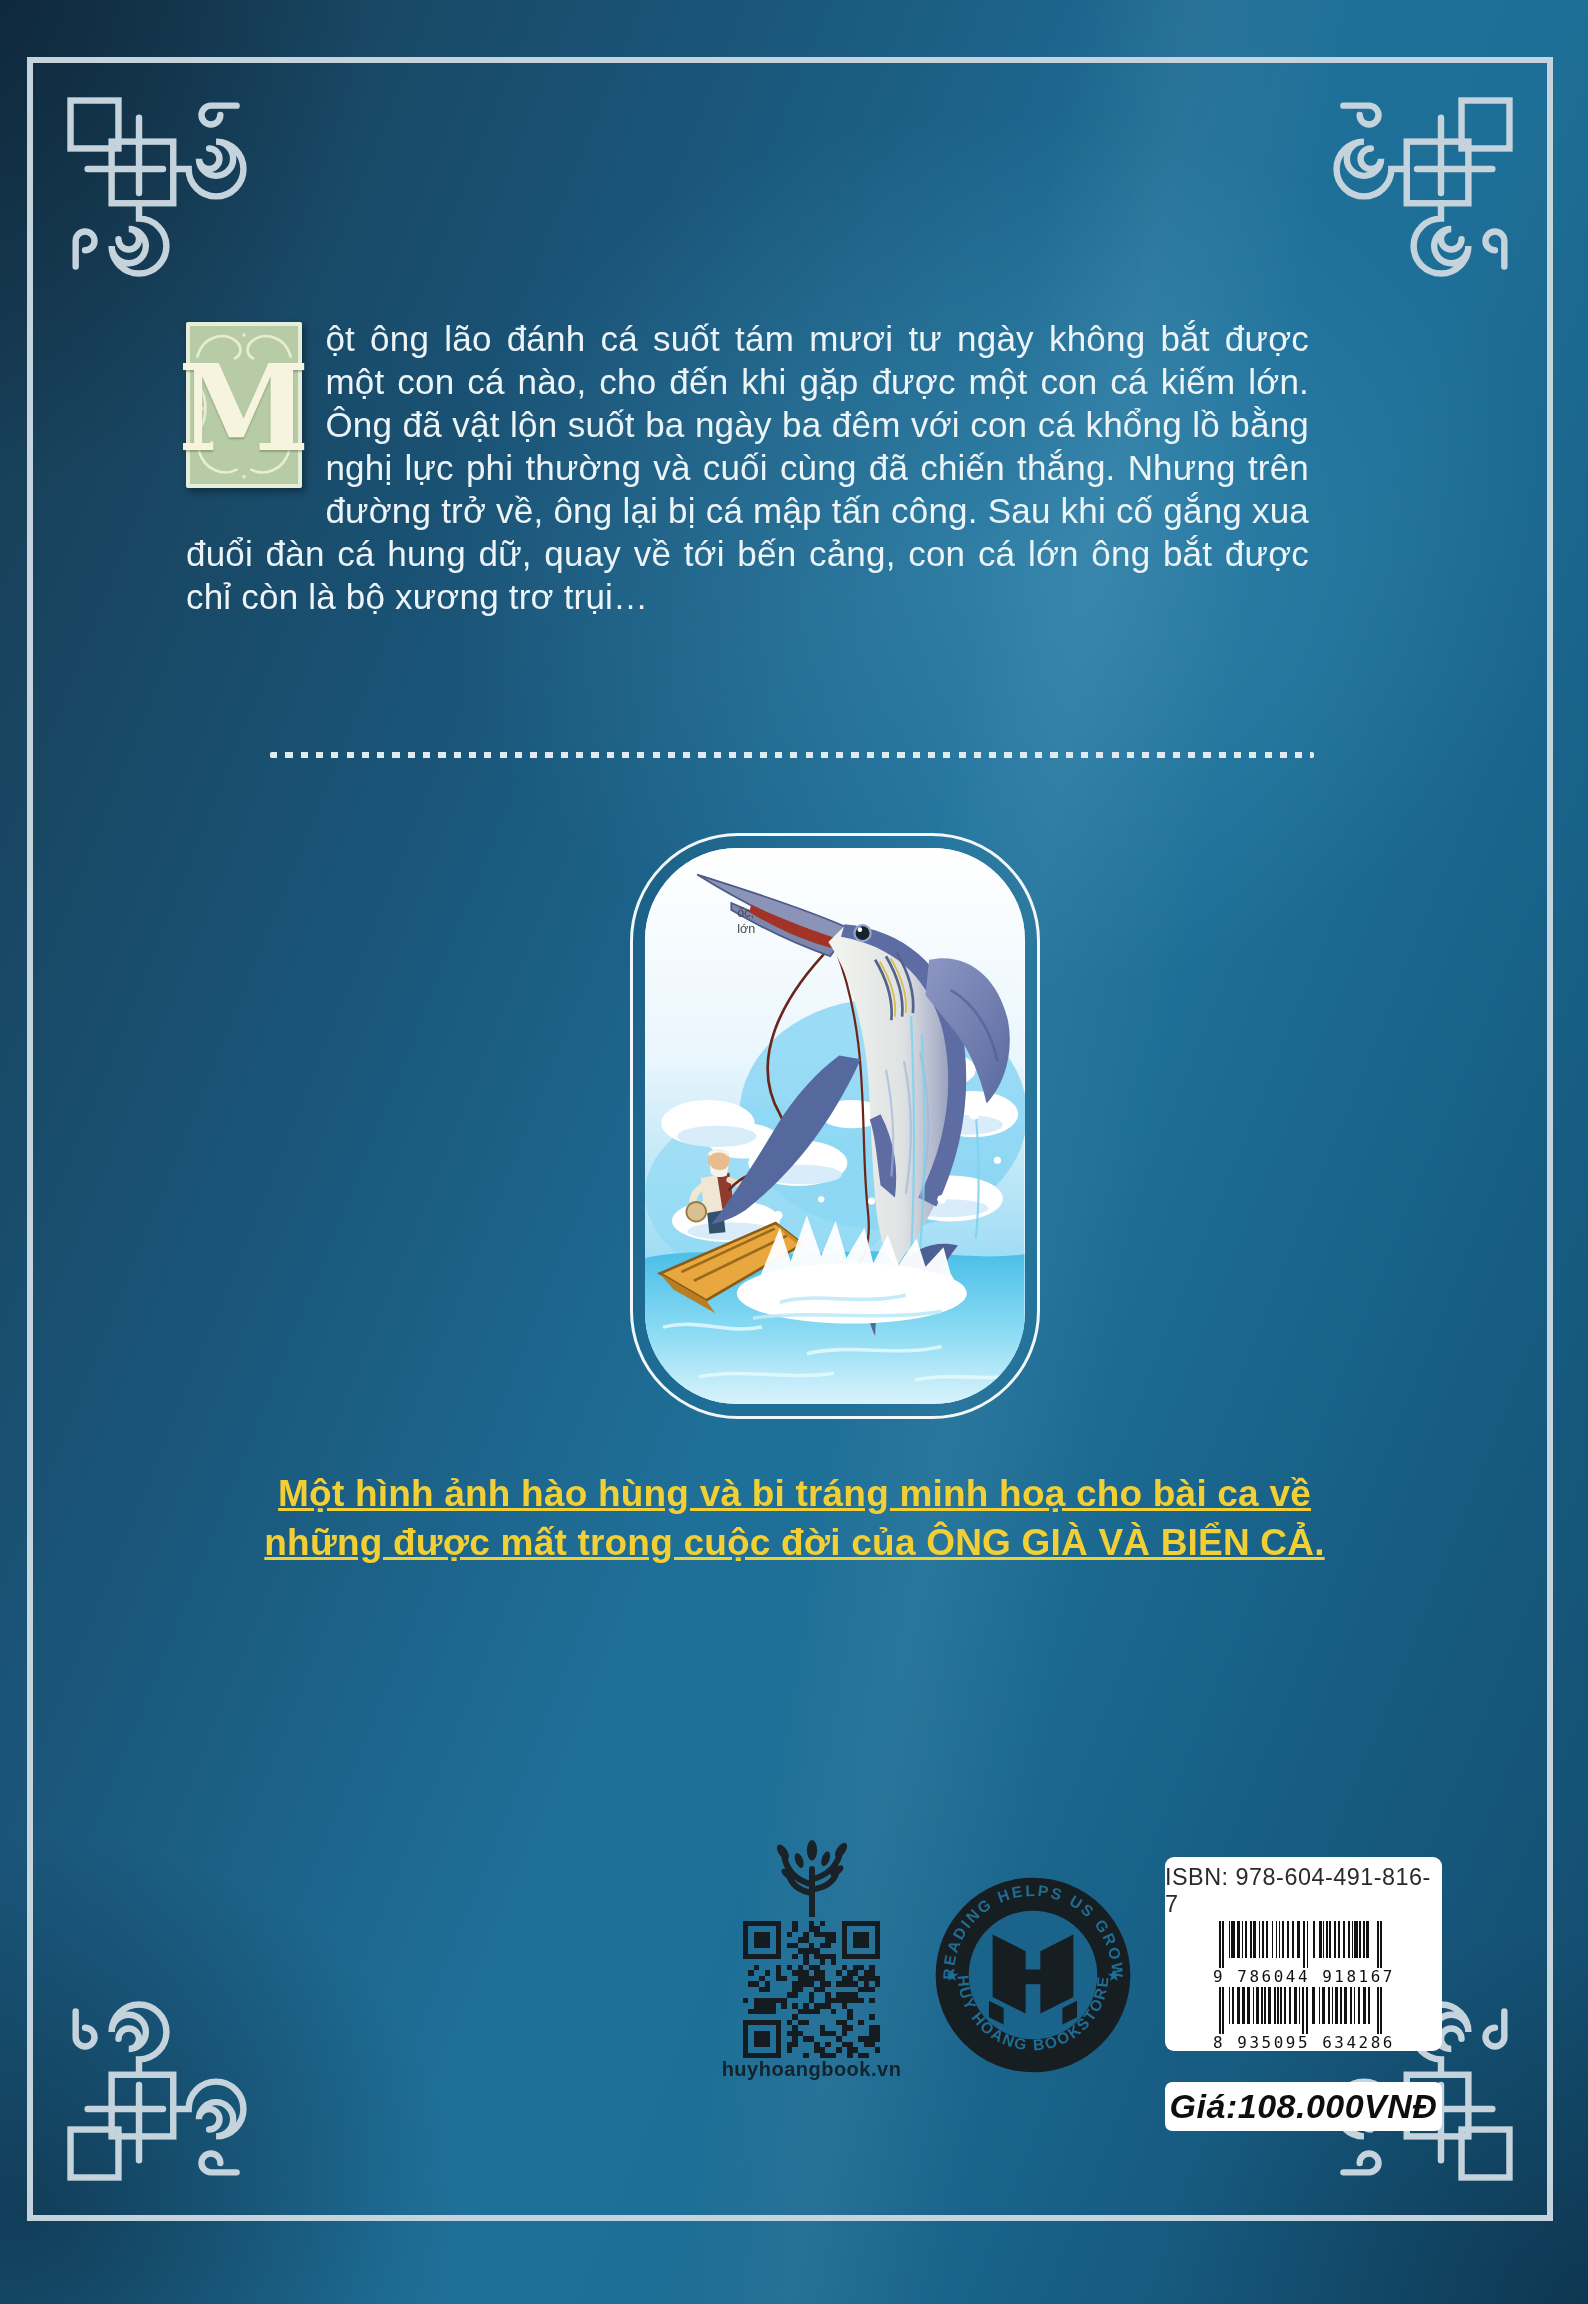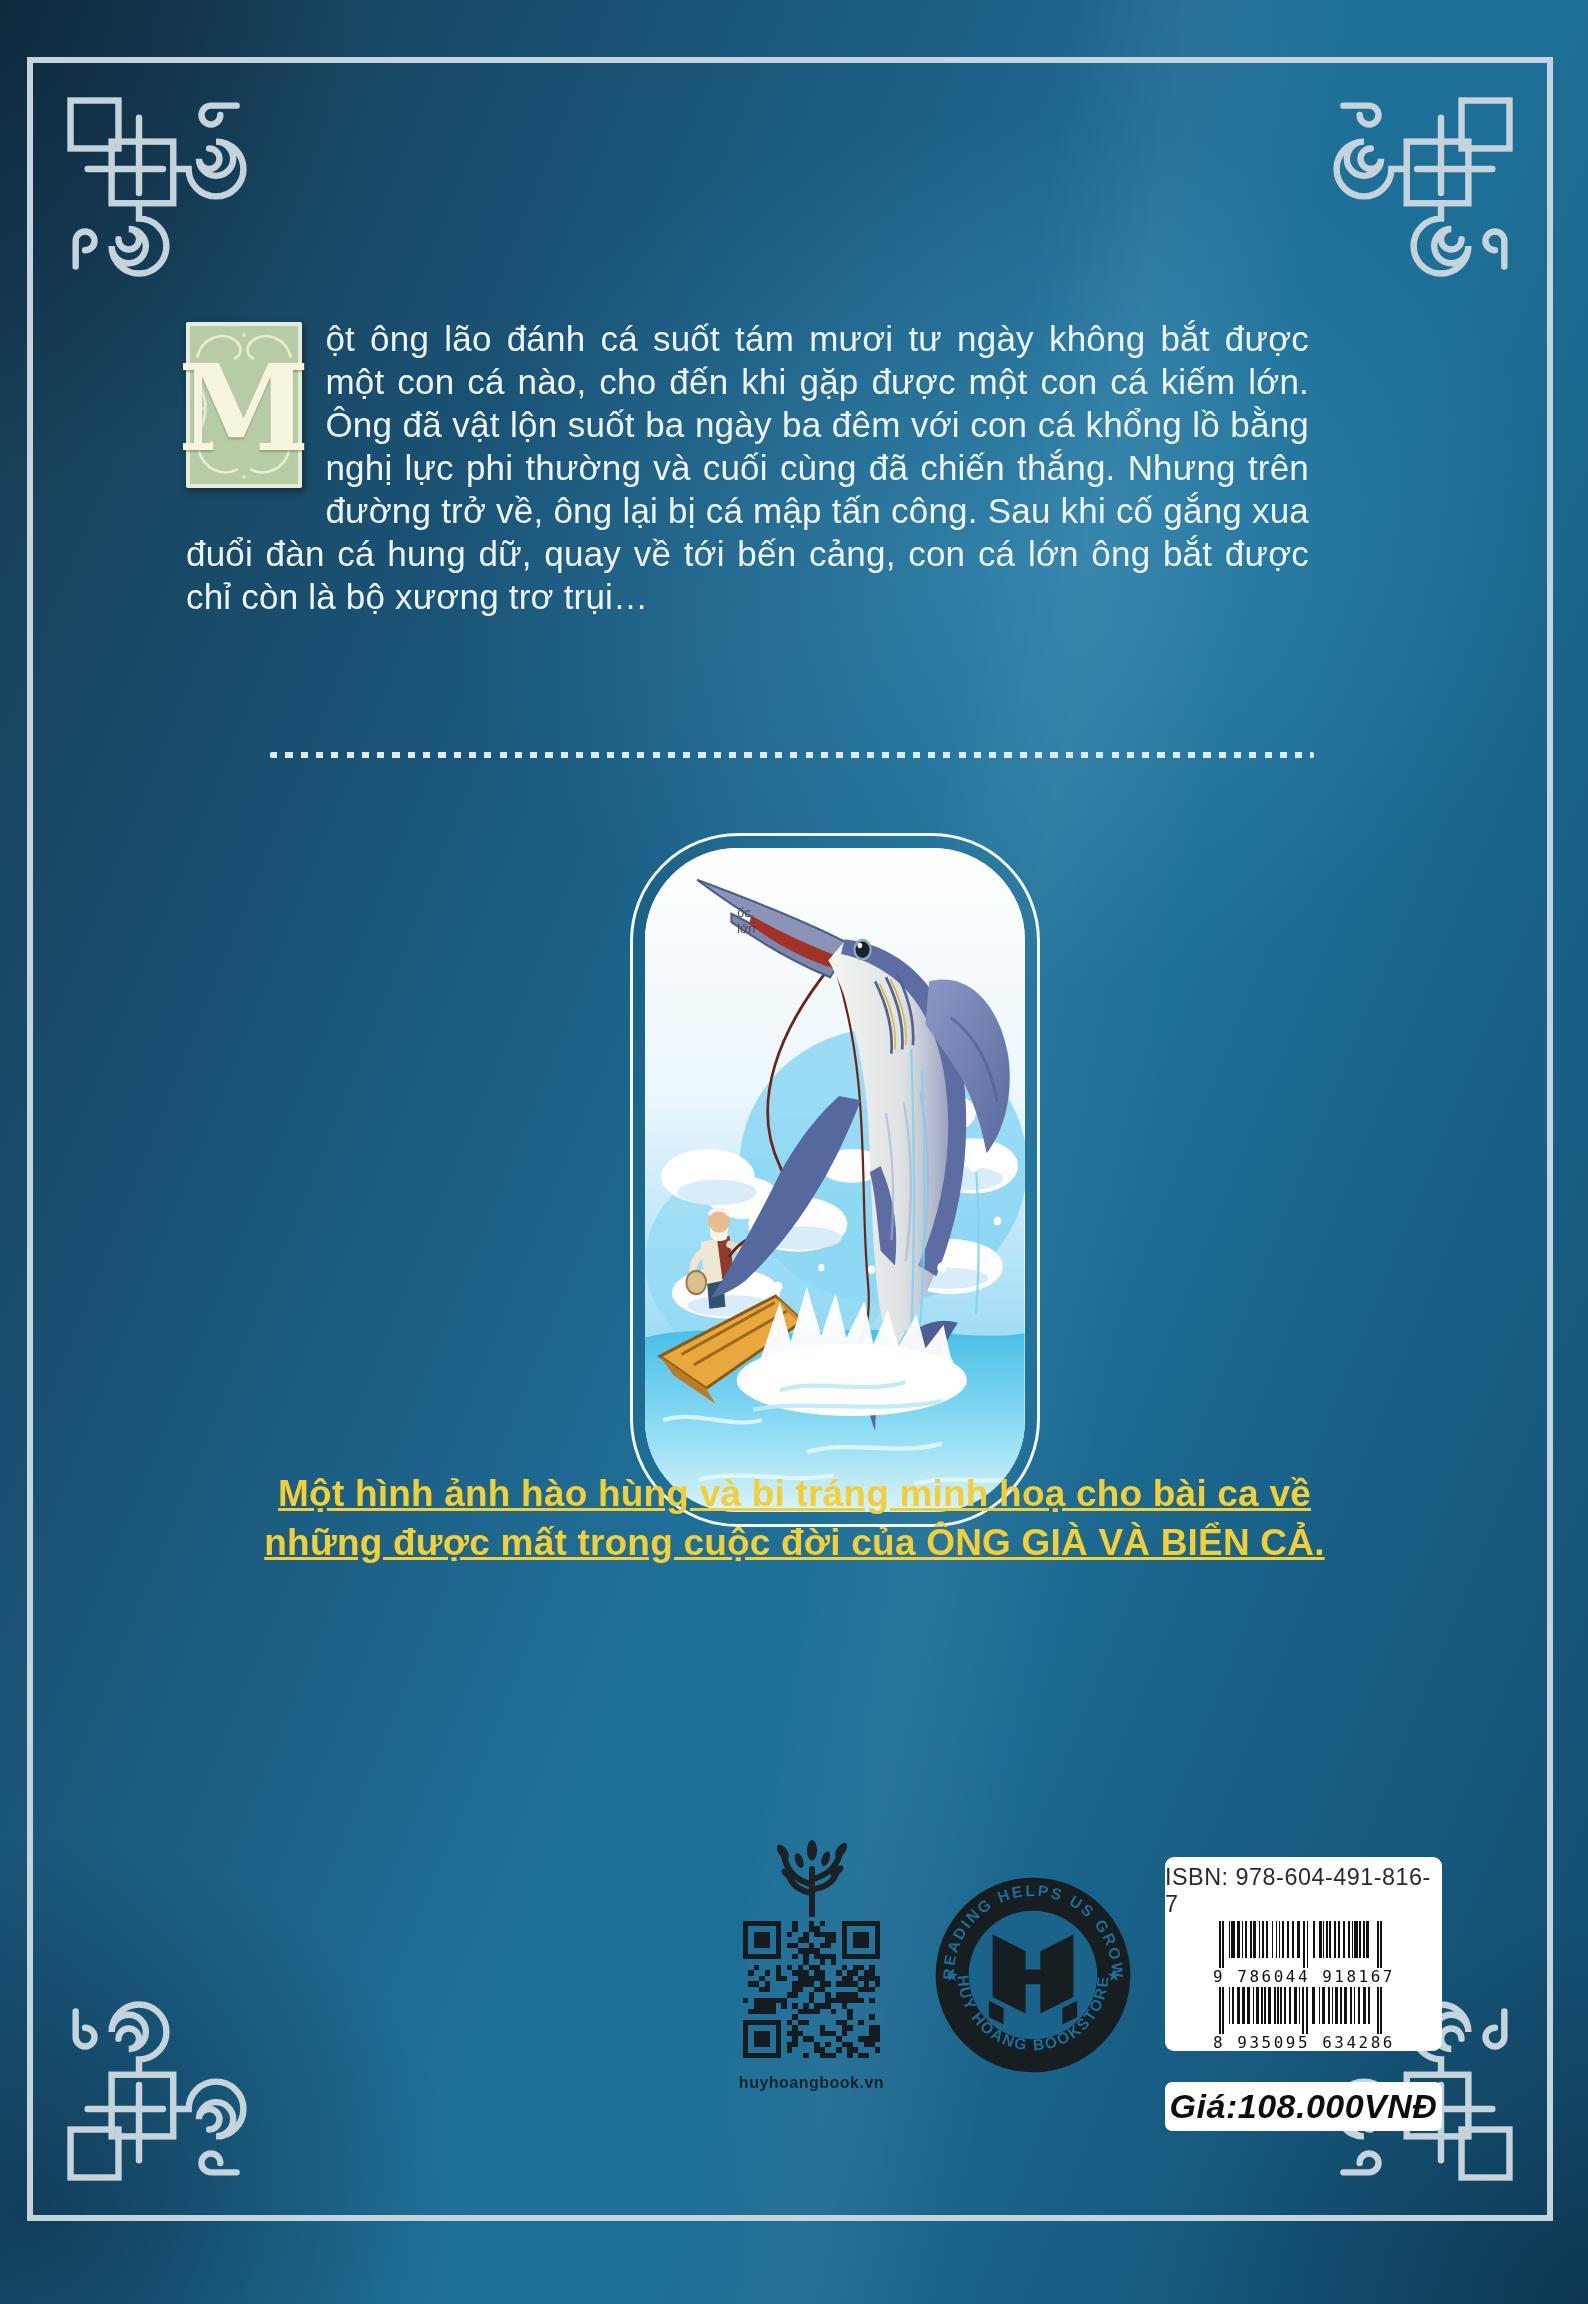--- a/index.html
+++ b/index.html
@@ -29,33 +29,33 @@
     border:4.5px solid #e6edd8;border-radius:1.8px;box-shadow:2.7px 3.6px 7.2px rgba(0,0,0,.35);
     position:relative;}
   .dropcap svg{position:absolute;inset:0;width:100%;height:100%;}
   .dropcap .letter{position:absolute;left:0;right:0;top:7.2px;bottom:0;display:flex;align-items:center;
     justify-content:center;font-family:"DejaVu Serif",serif;font-size:119px;font-weight:bold;
     color:#f6f3de;text-shadow:0 1.8px 1.8px rgba(60,90,50,.35);}
   
   .divider{position:absolute;left:270px;top:752px;width:1044px;height:6.3px;border-radius:1.8px;
     background:repeating-linear-gradient(90deg,#e0eaef 0 7.2px,rgba(0,0,0,0) 7.2px 15.3px);}
   
-  .illo-wrap{position:absolute;left:630px;top:833px;width:410px;height:694px;}
+  .illo-wrap{position:absolute;left:630px;top:833px;width:410px;height:586px;}
   .illo-ring{position:absolute;inset:0;border:3.6px solid #f2f7fa;border-radius:108px;}
   .illo-card{position:absolute;inset:15.3px;border-radius:92px;overflow:hidden;background:#fff;}
   .illo-card svg{display:block;width:100%;height:100%;}
   .illo-note{position:absolute;left:92px;top:58px;font-size:12.6px;line-height:15.3px;color:#454a52;}
   
   .tagline{position:absolute;left:0;top:1469px;width:100%;text-align:center;color:#f2cf35;
     font-weight:bold;font-size:37px;line-height:49px;letter-spacing:0.2px;text-decoration:underline;}
   
   .qr-block{position:absolute;left:725px;top:1840px;width:173px;display:flex;flex-direction:column;align-items:center;}
   .qr-tree{width:122px;height:77px;margin-bottom:3.6px;}
   .qr-svg{width:137px;height:137px;}
-  .qr-caption{margin-top:16px;font-size:16px;font-weight:bold;color:#13232c;letter-spacing:0.5px;}
+  .qr-caption{margin-top:0;font-size:20px;font-weight:bold;color:#13232c;letter-spacing:0.5px;}
   .badge{position:absolute;left:932px;top:1874px;width:202px;height:202px;}
   .badge svg{width:100%;height:100%;}
   .code-panel{position:absolute;left:1165px;top:1857px;width:277px;height:194px;background:#fff;
     border-radius:9px;display:flex;flex-direction:column;align-items:center;padding-top:7.2px;box-sizing:border-box;}
   .isbn{font-size:23.4px;color:#2b2b2b;letter-spacing:0.5px;}
   .bc{width:252px;height:90px;margin-top:2.7px;}
   .bc .bars rect{fill:#111;}
   .bc-digits{font-family:"DejaVu Sans Mono",monospace;font-size:25px;fill:#111;letter-spacing:4px;}
   .price-panel{position:absolute;left:1165px;top:2082px;width:277px;height:49px;background:#fff;
     border-radius:7.2px;display:flex;align-items:center;justify-content:center;font-style:italic;}

